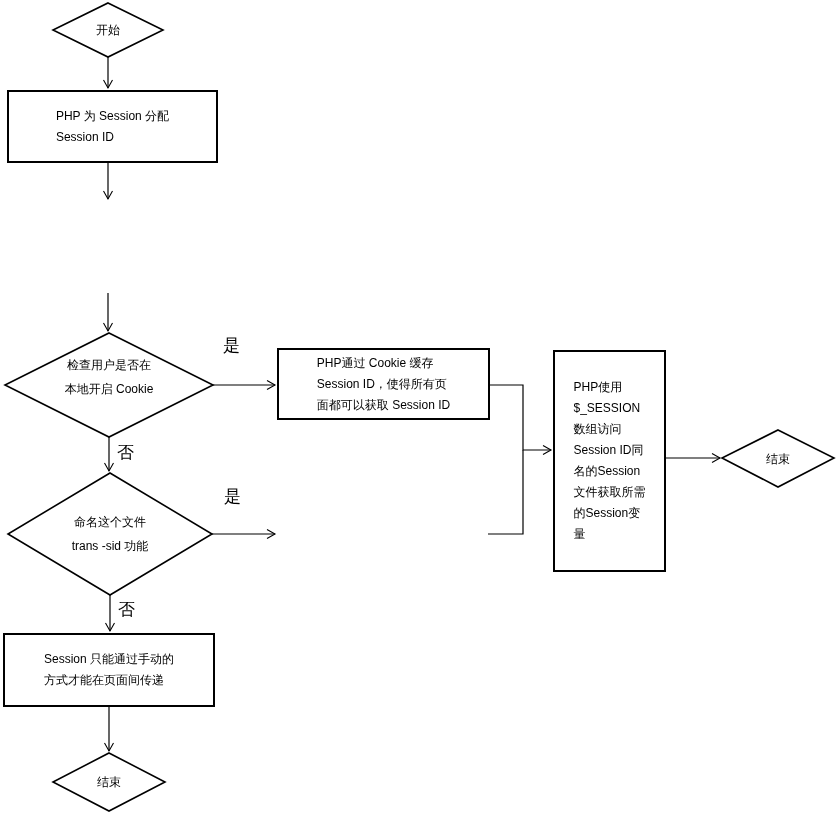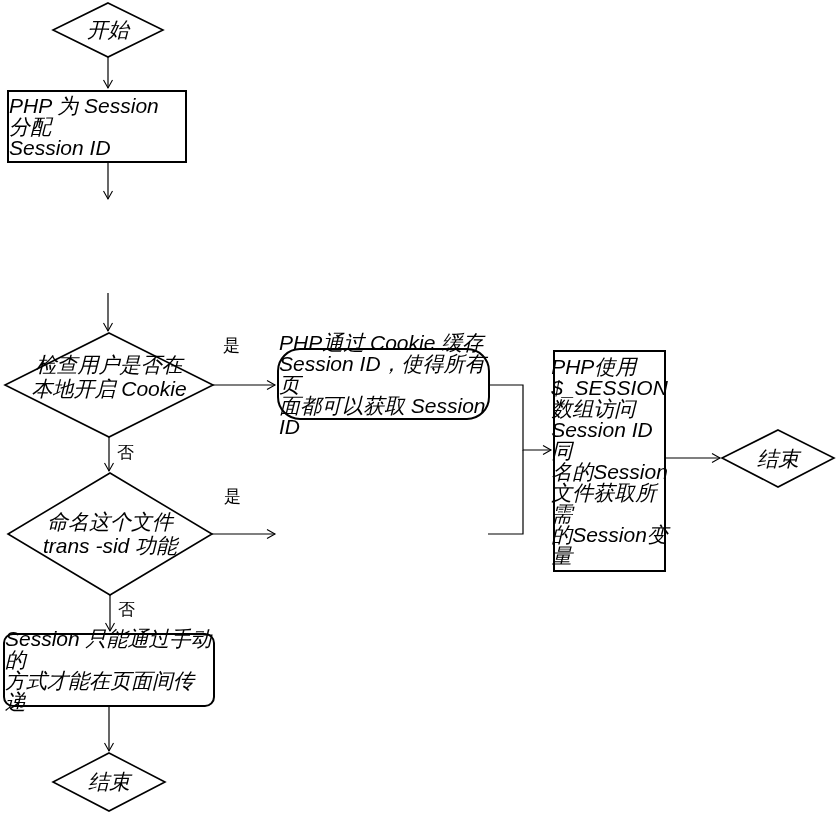--- a/index.html
+++ b/index.html
@@ -6,21 +6,21 @@
   .canvas{
     position:relative;width:838px;height:813px;background:#ffffff;
     font-family:"Liberation Sans","DejaVu Sans",sans-serif;color:#000000;overflow:hidden;
   }
   .wires{position:absolute;left:0;top:0;width:838px;height:813px;}
   .rect{
     position:absolute;border:2px solid #000;background:#fff;box-sizing:border-box;
     display:flex;align-items:center;justify-content:center;
   }
   .node-label{
-    font-size:21px;line-height:21px;white-space:pre-line;text-align:left;font-style:italic;
+    font-size:12px;line-height:21px;white-space:pre-line;text-align:left;
   }
   .dtext{
     position:absolute;display:flex;align-items:center;justify-content:center;
   }
   .dtext .node-label{text-align:center;line-height:24px;}
   .edge-label{position:absolute;font-size:17px;line-height:18px;}
 </style>
 </head>
 <body>
 
@@ -49,45 +49,45 @@
 
     <g stroke="#000" stroke-width="1.6" fill="#ffffff">
       <polygon points="108,3 163,30 108,57 53,30"></polygon>
       <polygon points="109,333 213,385 109,437 5,385"></polygon>
       <polygon points="110,473 212,534 110,595 8,534"></polygon>
       <polygon points="109,753 165,782 109,811 53,782"></polygon>
       <polygon points="778,430 834,458 778,487 722,458"></polygon>
     </g>
   </svg>
 
-  <div class="rect" style="left:7px;top:90px;width:180px;height:73px;">
+  <div class="rect" style="left:7px;top:90px;width:211px;height:73px;">
     <div class="node-label">PHP 为 Session 分配
 Session ID</div>
   </div>
 
 
-  <div class="rect" style="left:277px;top:348px;width:213px;height:72px;border-radius:23px;">
+  <div class="rect" style="left:277px;top:348px;width:213px;height:72px;">
     <div class="node-label">PHP通过 Cookie 缓存
 Session ID，使得所有页
 面都可以获取 Session ID</div>
   </div>
 
 
   <div class="rect" style="left:553px;top:350px;width:113px;height:222px;">
     <div class="node-label">PHP使用
 $_SESSION
 数组访问
 Session ID同
 名的Session
 文件获取所需
 的Session变
 量</div>
   </div>
 
-  <div class="rect" style="left:3px;top:633px;width:212px;height:74px;border-radius:10px;">
+  <div class="rect" style="left:3px;top:633px;width:212px;height:74px;">
     <div class="node-label">Session 只能通过手动的
 方式才能在页面间传递</div>
   </div>
 
   <div class="dtext" style="left:53px;top:3px;width:110px;height:54px;">
     <div class="node-label">开始</div>
   </div>
 
   <div class="dtext" style="left:5px;top:325px;width:208px;height:104px;align-items:center;">
     <div class="node-label">检查用户是否在

